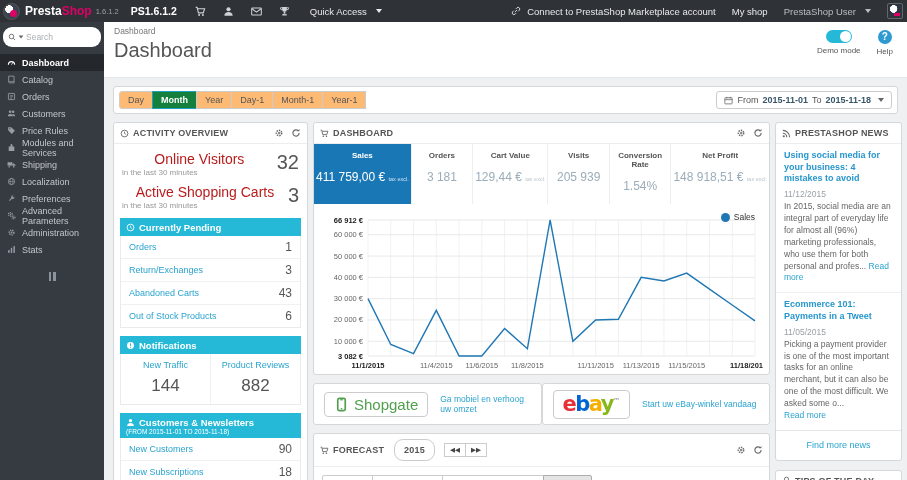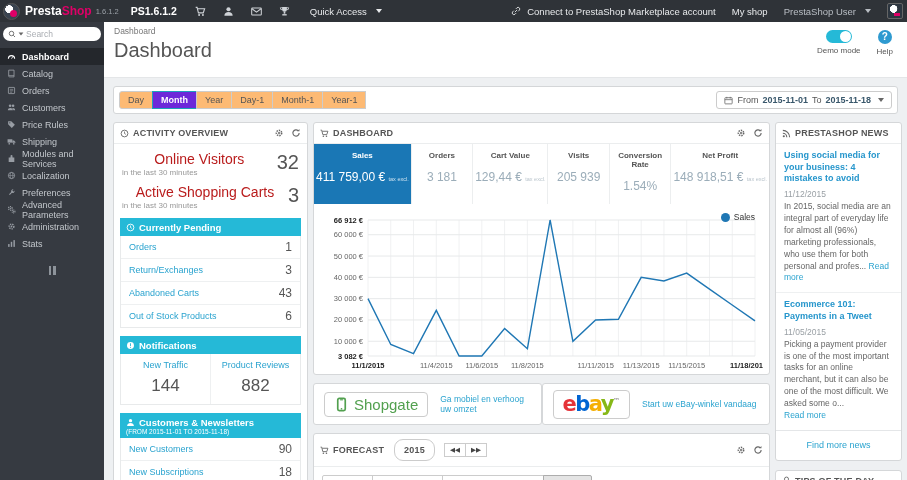--- a/index.html
+++ b/index.html
@@ -19,21 +19,21 @@
   .tb-icons svg { width:11px; height:11px; }
   .tb-link { font-size:9.5px; color:#e8eaec; margin-left:20px; display:flex; align-items:center; gap:6px; }
   .caret { display:inline-block; width:0; height:0; border-left:3px solid transparent; border-right:3px solid transparent; border-top:4px solid currentColor; margin-left:3px; }
   .tb-right { margin-left:auto; display:flex; align-items:center; gap:16px; padding-right:4px; }
   .tb-right .muted { color:#b9bec4; }
   .avatar { width:16px; height:16px; border-radius:2px; background:radial-gradient(circle at 40% 35%, #fff 0 30%, #2d3640 32% 100%); border:1px solid #666; position:relative; }
   .avatar::after { content:""; position:absolute; right:2px; bottom:2px; width:6px; height:3px; background:#df0067; }
 
   
   .sidebar { position:absolute; top:22px; left:0; width:104px; height:458px; background:#363a41; z-index:20; }
-  .search-wrap { margin:5px 3px 7px; background:#fff; border-radius:9px; height:14px; display:flex; align-items:center; padding:0 5px; gap:2px; }
+  .search-wrap { margin:5px 3px 7px; background:#fff; border-radius:9px; height:20px; display:flex; align-items:center; padding:0 5px; gap:2px; }
   .search-wrap svg { width:8px; height:8px; color:#666; }
   .search-wrap .caret { border-top-color:#666; transform:scale(.8); margin-left:0; }
   .search-input { border:none; outline:none; width:58px; font-size:8.5px; color:#444; background:transparent; font-family:"Liberation Sans",sans-serif; }
   .search-input::placeholder { color:#a9adb2; }
   .nav-item { display:flex; align-items:center; gap:6px; height:17px; padding-left:7px; font-size:9px; color:#c3c7cc; cursor:pointer; }
   .nav-item svg { width:9px; height:9px; color:#989da4; flex:0 0 auto; }
   .nav-item.active { background:#24272c; color:#fff; font-weight:bold; }
   .nav-item.active svg { color:#fff; }
   .collapse-btn { margin:14px auto 0; width:12px; display:flex; gap:2px; justify-content:center; }
   .collapse-btn i { display:block; width:2.5px; height:9px; background:#8d939a; }
@@ -45,21 +45,21 @@
   .page-title { font-size:20px; color:#555; font-weight:normal; margin-top:3px; }
   .hdr-tools { position:absolute; right:14px; top:8px; display:flex; gap:16px; text-align:center; }
   .hdr-tool-label { font-size:8px; color:#555; margin-top:3px; }
   .toggle { width:26px; height:13px; border-radius:7px; background:#25b9d7; position:relative; margin:0 auto; cursor:pointer; }
   .toggle::after { content:""; position:absolute; right:1px; top:1px; width:11px; height:11px; border-radius:50%; background:#fff; }
   .help-btn { width:14px; height:14px; border-radius:50%; background:#2e9ad0; color:#fff; font-size:10px; font-weight:bold; line-height:14px; margin:0 auto; cursor:pointer; }
 
   .toolbar-row { margin:8px 9px 0; background:#fff; border:1px solid #d4d6d8; border-radius:3px; padding:4px 5px; display:flex; align-items:center; }
   .range-btn { font-size:9px; color:#555; background:#fdba74; border:1px solid #ccc; padding:3px 8px; margin-left:-1px; cursor:pointer; font-family:"Liberation Sans",sans-serif; }
   .range-btn:first-child { margin-left:0; border-radius:3px 0 0 3px; }
-  .range-btn.active { background:#6d28d9; border-color:#1fa0bb; color:#fff; font-weight:bold; }
+  .range-btn.active { background:#15803d; border-color:#1fa0bb; color:#fff; font-weight:bold; }
   .date-btn { margin-left:auto; border:1px solid #ccc; border-radius:3px; background:#fff; font-size:9px; color:#555; padding:3px 7px; display:flex; align-items:center; gap:4px; cursor:pointer; }
   .date-btn b { color:#39576b; }
   .date-btn svg { width:9px; height:9px; color:#666; }
 
   .content { display:flex; gap:5px; padding:8px 5px 0 9px; align-items:flex-start; }
   .col-left { width:195px; flex:0 0 auto; }
   .col-center { width:457px; flex:0 0 auto; }
   .col-right { width:127px; flex:0 0 auto; }
 
   .panel { background:#fff; border:1px solid #d5d7d9; border-radius:3px; }
@@ -234,33 +234,33 @@
   </div>
   <div class="nav-item">
     <svg viewBox="0 0 16 16">
         <path d="M2 2h5.5L14 8.5 8.5 14 2 7.5z" fill="currentColor"></path>
         <circle cx="5" cy="5" r="1.1" fill="#363a41"></circle>
       </svg>
     <span>Price Rules</span>
   </div>
   <div class="nav-item">
     <svg viewBox="0 0 16 16">
+        <path d="M3 6h3a2 2 0 114 0h3v8H3z" fill="currentColor"></path>
+        <circle cx="8" cy="3.5" r="1.8" fill="currentColor"></circle>
+      </svg>
+    <span>Modules and Services</span>
+  </div>
+  <div class="nav-item">
+    <svg viewBox="0 0 16 16">
         <rect x="1" y="4" width="8.5" height="6" fill="currentColor"></rect>
         <path d="M9.5 6h3l2.5 3v1h-5.5z" fill="currentColor"></path>
         <circle cx="4" cy="12" r="1.5" fill="currentColor"></circle>
         <circle cx="12" cy="12" r="1.5" fill="currentColor"></circle>
       </svg>
     <span>Shipping</span>
-  </div>
-  <div class="nav-item">
-    <svg viewBox="0 0 16 16">
-        <path d="M3 6h3a2 2 0 114 0h3v8H3z" fill="currentColor"></path>
-        <circle cx="8" cy="3.5" r="1.8" fill="currentColor"></circle>
-      </svg>
-    <span>Modules and Services</span>
   </div>
   <div class="nav-item">
     <svg viewBox="0 0 16 16">
         <circle cx="8" cy="8" r="5.5" fill="none" stroke="currentColor" stroke-width="1.5"></circle>
         <ellipse cx="8" cy="8" rx="2.4" ry="5.5" fill="none" stroke="currentColor" stroke-width="1"></ellipse>
         <path d="M2.5 8h11" stroke="currentColor" stroke-width="1"></path>
       </svg>
     <span>Localization</span>
   </div>
   <div class="nav-item">

